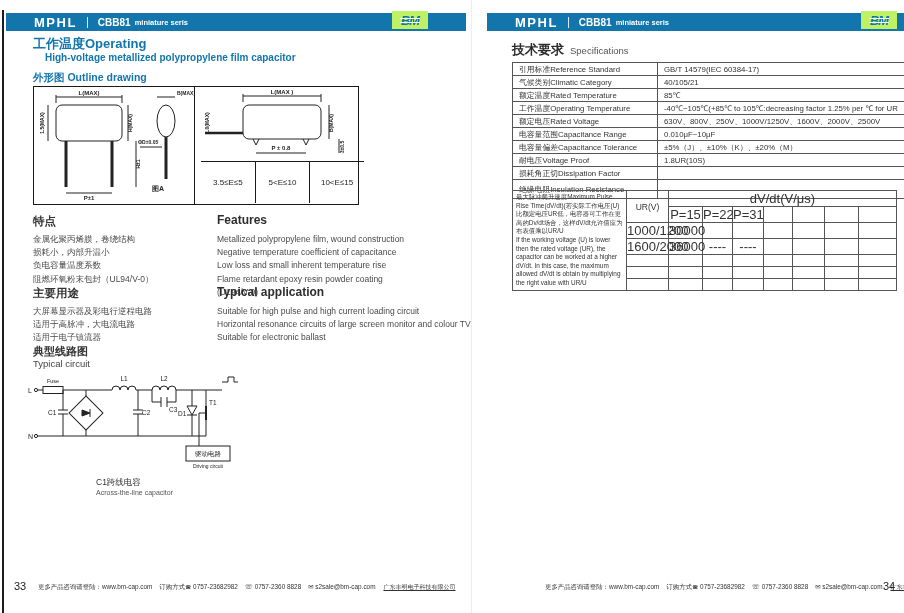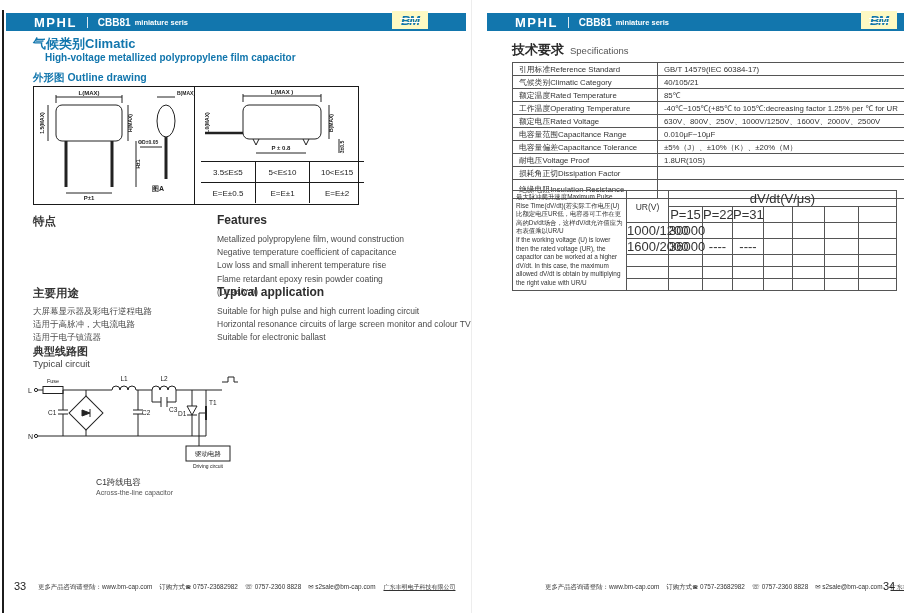--- a/index.html
+++ b/index.html
@@ -13,21 +13,21 @@
   .page-r{left:487px;width:417px;}
 
   
   .hdr{position:absolute;top:11px;left:0;right:0;height:20px;display:flex;}
   .hdr .bar{flex:1;background:var(--blue);margin-top:2px;display:flex;align-items:center;
             padding-left:28px;color:#fff;}
   .brand{font-size:13px;font-weight:bold;letter-spacing:1.5px;}
   .hsep{width:1px;height:11px;background:rgba(255,255,255,.85);margin:0 10px;}
   .series{font-size:10px;font-weight:bold;}
   .series-note{font-size:7.5px;font-weight:bold;margin-left:4px;}
-  .logo-box{width:36px;background:#fef9c3;border-bottom:2px solid var(--blue);
+  .logo-box{width:36px;background:#bef264;border-bottom:2px solid var(--blue);
             display:flex;align-items:center;justify-content:center;}
   .logo-txt{font-size:13px;font-weight:bold;font-style:italic;color:var(--blue);
             letter-spacing:-1px;position:relative;line-height:1;}
   .logo-txt i{position:absolute;left:-1px;right:-1px;height:1.5px;background:#fff;font-style:normal;}
   .logo-s1{top:4px;} .logo-s2{top:8px;}
   .hdr .stub{width:38px;background:var(--blue);margin-top:2px;}
   .page-r .stub{width:7px;}
 
   
   .t-zh{position:absolute;left:27px;top:35px;font-size:13px;font-weight:bold;color:var(--blue);}
@@ -94,21 +94,21 @@
         <span class="hsep"></span>
         <span class="series">CBB81</span>
         <span class="series-note">miniature seris</span>
       </div>
       <div class="logo-box">
         <span class="logo-txt"><span>BM</span><i class="logo-s1"></i><i class="logo-s2"></i></span>
       </div>
       <div class="stub"></div>
     </div>
 
-    <div class="t-zh">气候类别Climatic</div>
+    <div class="t-zh">工作温度Operating</div>
     <div class="t-en">High-voltage metallized polypropylene film capacitor</div>
     <div class="outline-head">外形图 Outline drawing</div>
 
     <div class="outline-box">
       <div class="ob-div"></div>
 
       <svg width="160" height="117" viewBox="0 0 160 117" style="position:absolute;left:0;top:0;">
         <g stroke="#222" fill="none" stroke-width="1">
           <rect x="22" y="18" width="66" height="36" rx="6"></rect>
           <line x1="32" y1="54" x2="32" y2="100" stroke-width="3"></line>
@@ -155,30 +155,31 @@
         <text x="149" y="60" font-size="5" text-anchor="middle" transform="rotate(-90 149 60)" font-weight="bold">3±0.5</text>
       </svg>
 
       <table class="tol-table">
         <tbody>
             <tr>
           <td>3.5≤E≤5</td>
           <td>5&lt;E≤10</td>
           <td>10&lt;E≤15</td>
         </tr>
-        <tr>
-          <td>E=E±0.5</td>
-          <td>E=E±1</td>
-          <td>E=E±2</td>
-        </tr>
       </tbody>
         </table>
     </div>
 
     <div class="sec-zh" style="left:27px;top:214px;">特点</div>
+    <div class="items" style="left:27px;top:233px;">
+      <div>金属化聚丙烯膜，卷绕结构</div>
+      <div>损耗小，内部升温小</div>
+      <div>负电容量温度系数</div>
+      <div>阻燃环氧粉末包封（UL94/V-0）</div>
+    </div>
     <div class="sec-en" style="left:211px;top:213px;">Features</div>
     <div class="items" style="left:211px;top:233px;">
       <div>Metallized polypropylene film, wound construction</div>
       <div>Negative temperature coefficient of capacitance</div>
       <div>Low loss and small inherent temperature rise</div>
       <div>Flame retardant epoxy resin powder coating</div>
       <div>(UL94/V-0)</div>
     </div>
 
     <div class="sec-zh" style="left:27px;top:286px;">主要用途</div>

